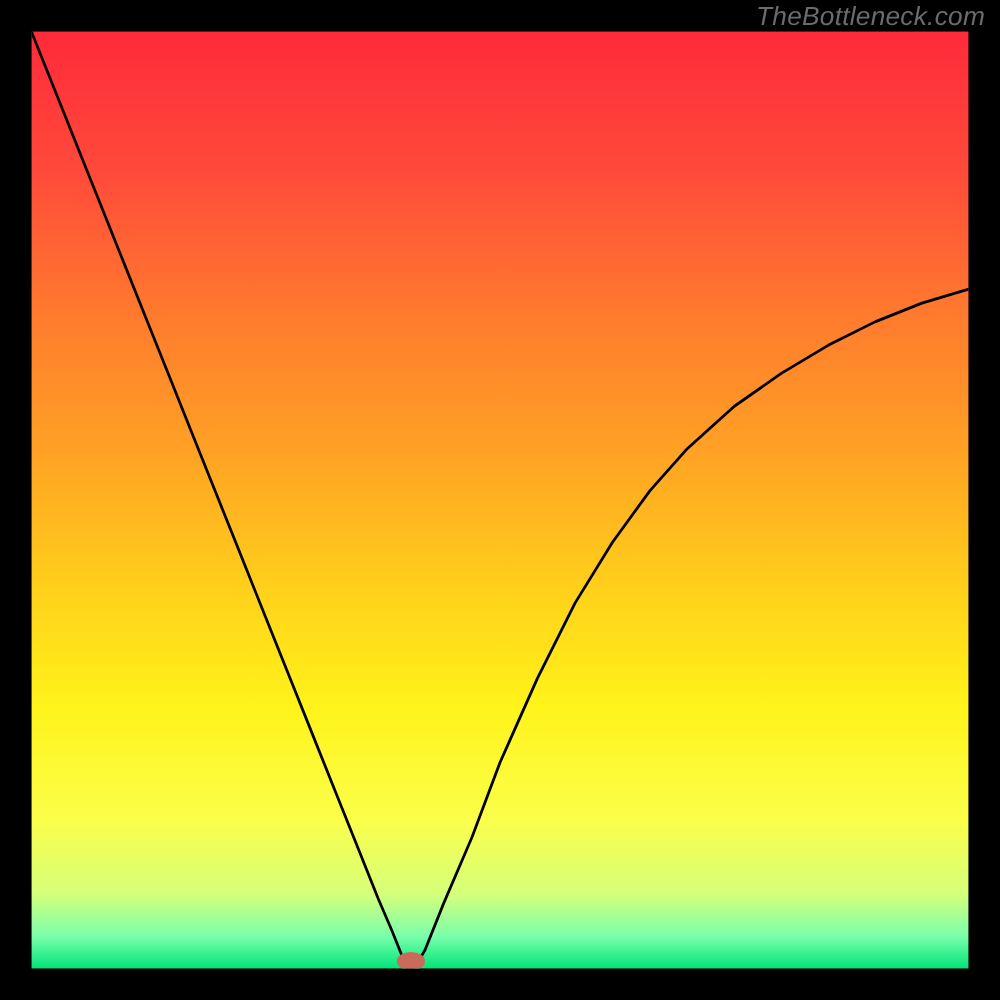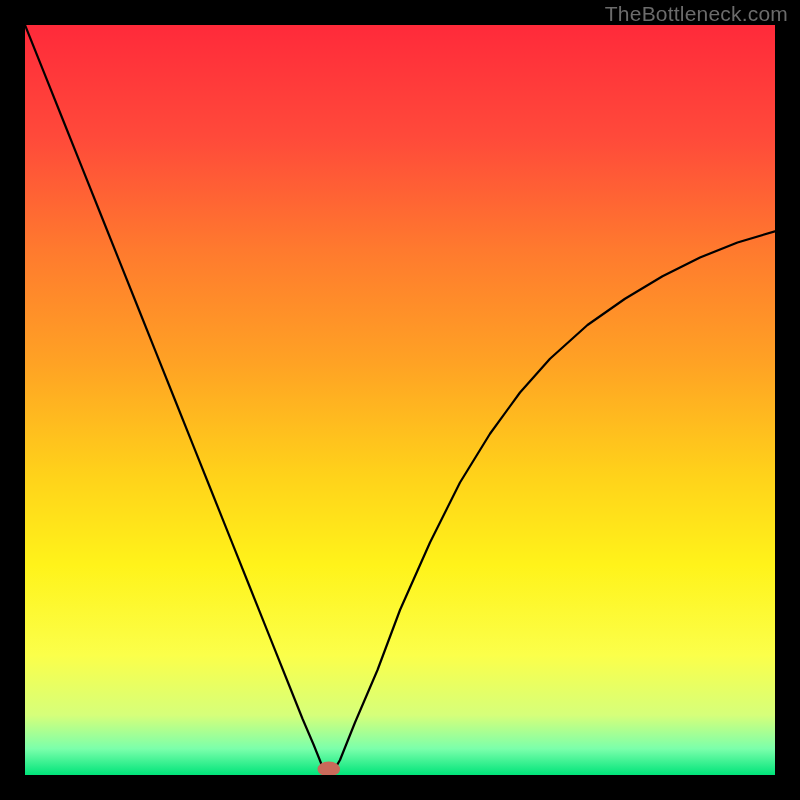--- a/index.html
+++ b/index.html
@@ -10,20 +10,21 @@
     background: #000;
     overflow: hidden;
     font-family: Arial, Helvetica, sans-serif;
   }
   .frame {
     position: absolute;
     top: 0; left: 0;
     width: 800px;
     height: 800px;
     background: #000;
+    font-style: italic;
   }
   .plot-area {
     position: absolute;
     top: 25px;
     left: 25px;
     width: 750px;
     height: 750px;
     overflow: hidden;
   }
   .watermark {

